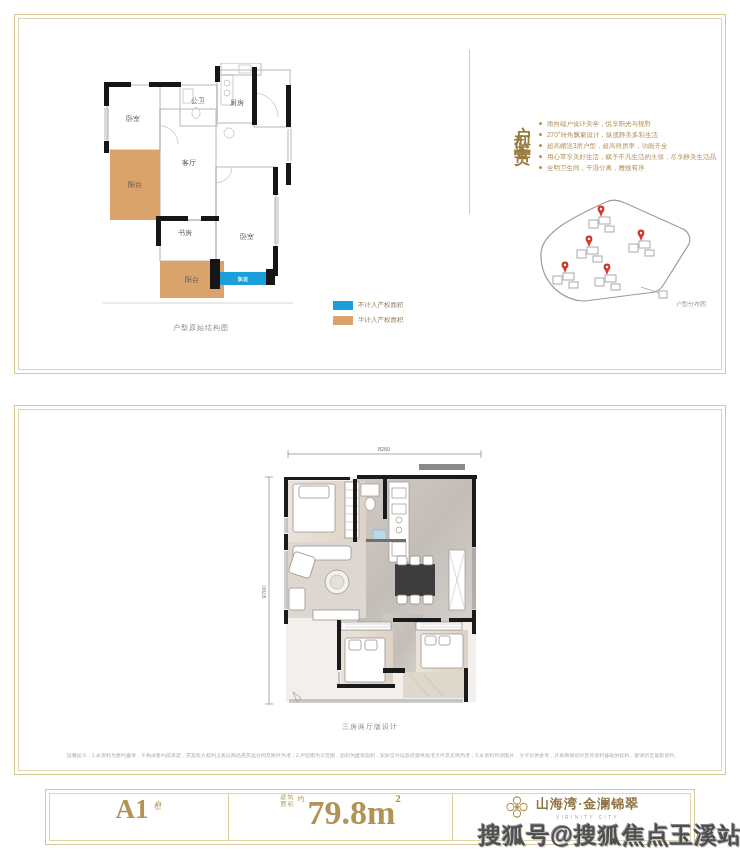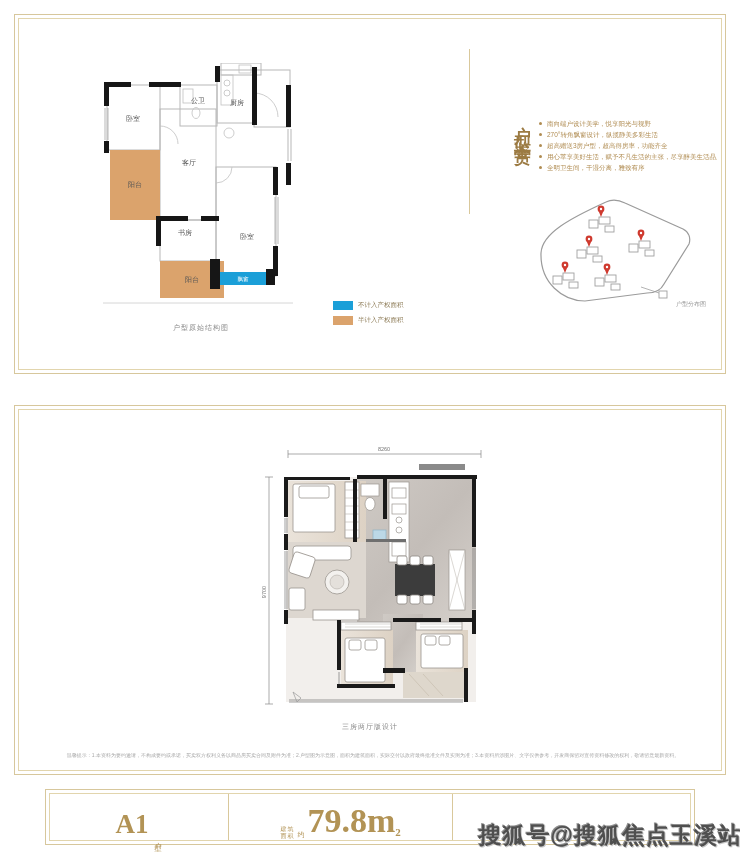--- a/index.html
+++ b/index.html
@@ -40,21 +40,21 @@
   
   .plan2-svg { position:absolute; left:234px; top:32px; width:236px; height:276px; }
   .plan2-caption { position:absolute; left:0; top:312px; width:100%; text-align:center;
                    font-size:7px; color:#8a8a8a; letter-spacing:1px; }
   .disclaimer { position:absolute; left:20px; top:342px; width:668px; text-align:center;
                 font-size:5px; color:#a9a9a9; white-space:nowrap; overflow:hidden; }
 
   
   #footer { left:45px; top:789px; width:650px; height:56px; }
   .footer-grid { display:flex; width:100%; height:100%; align-items:stretch; }
-  .fcol { display:flex; align-items:flex-end; justify-content:center; }
+  .fcol { display:flex; align-items:flex-start; justify-content:center; }
   .fcol1 { width:28%; border-right:1px solid #d9c89b; }
   .fcol2 { width:35%; border-right:1px solid #d9c89b; }
   .fcol3 { width:37%; }
   .unit-name { font-family:"Liberation Serif", serif; font-size:27px; font-weight:700; color:#b29355; }
   .unit-suffix { writing-mode:vertical-rl; text-orientation:upright; font-size:7.5px; color:#b29355;
                  margin-left:4px; letter-spacing:2px; }
   .area-prefix { display:flex; flex-direction:column; justify-content:center; margin-right:2px; }
   .area-prefix span { font-size:6px; color:#b29355; line-height:7px; letter-spacing:1px; }
   .area-approx { font-size:7px; color:#b29355; margin:0 3px 0 1px; }
   .area-value { font-family:"Liberation Serif", serif; font-size:34px; font-weight:700; color:#b29355; }
@@ -400,19 +400,36 @@
         </div>
         <div class="fcol fcol2">
           <span class="area-prefix">
             <span>建筑</span>
             <span>面积</span>
           </span>
           <span class="area-approx">约</span>
           <span class="area-value">79.8m</span>
           <span class="area-sup">2</span>
         </div>
+        <div class="fcol fcol3">
+          <div class="brand">
+            <svg class="brand-logo" viewBox="0 0 26 26">
+              <g fill="none" stroke="#b29355" stroke-width="1.1">
+                <circle cx="13" cy="6.5" r="3.6"></circle>
+                <circle cx="13" cy="19.5" r="3.6"></circle>
+                <circle cx="6.5" cy="13" r="3.6"></circle>
+                <circle cx="19.5" cy="13" r="3.6"></circle>
+              </g>
+              <circle cx="13" cy="13" r="2" fill="#b29355"></circle>
+            </svg>
+            <div class="brand-text">
+              <span class="brand-name">山海湾·金澜锦翠</span>
+              <span class="brand-sub">VIRINITY CITY</span>
+            </div>
+          </div>
+        </div>
       </div>
     </div>
   </div>
 
   <div class="watermark">搜狐号@搜狐焦点玉溪站</div>
 
 </div>
 
 </body></html>

